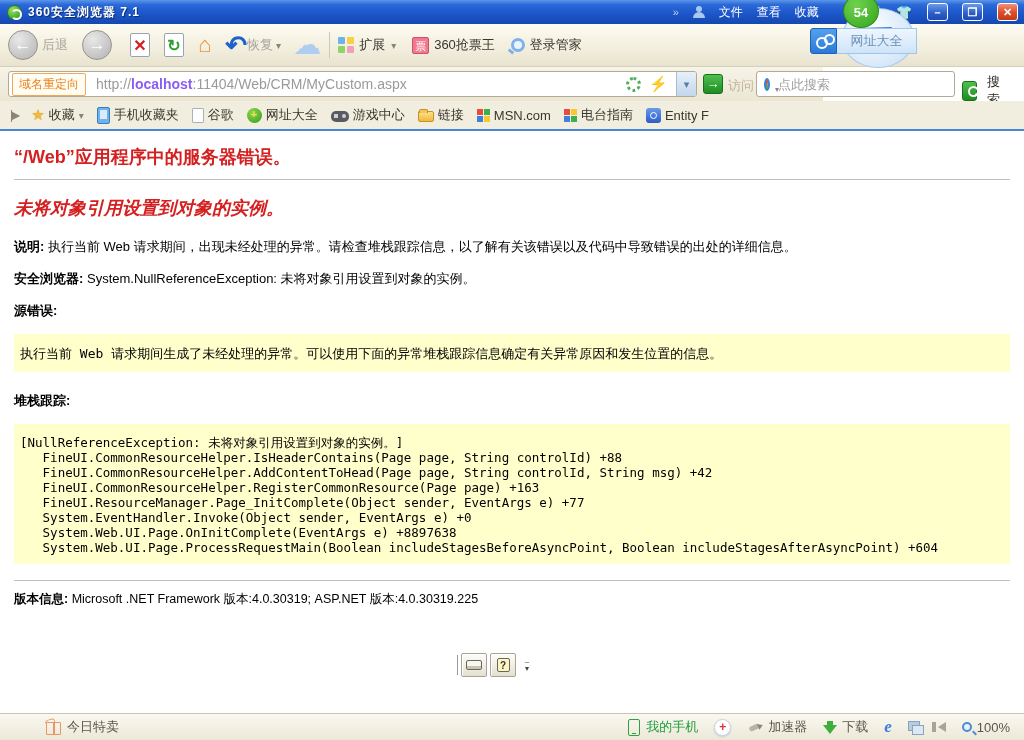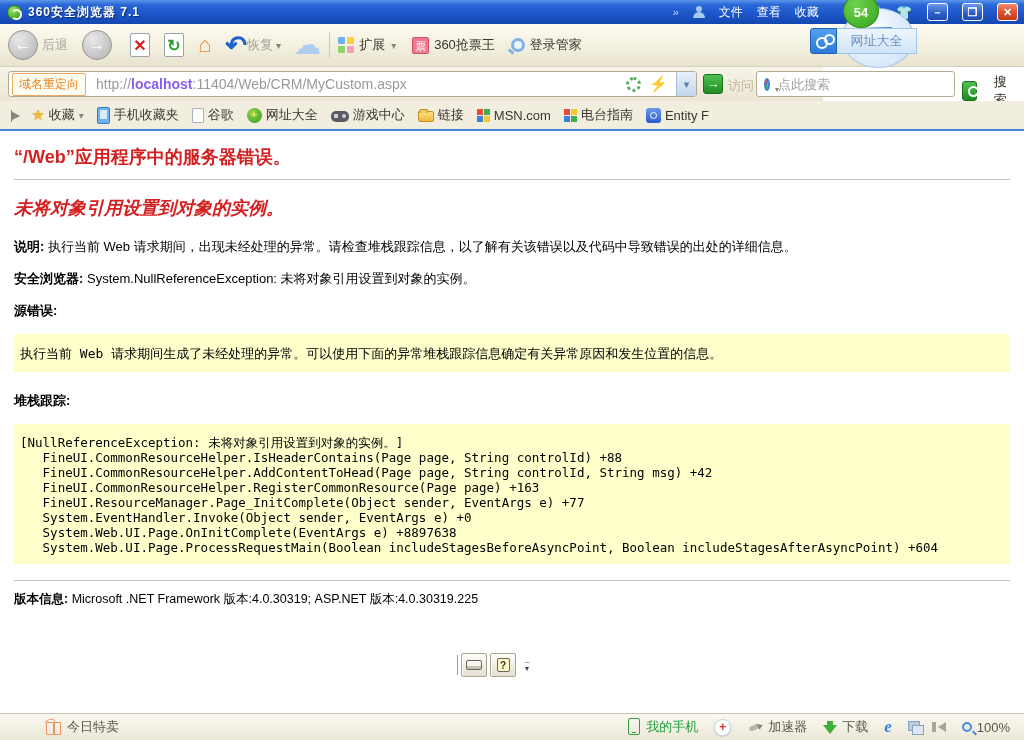--- a/index.html
+++ b/index.html
@@ -89,21 +89,21 @@
     background:linear-gradient(#4fc050,#1e8c22); border:1px solid #187018; color:#fff;
     font-weight:bold; text-align:center; line-height:18px; font-size:13px; }
   #go-label { position:absolute; left:728px; top:10px; font-size:13px; color:#c2b396; }
   #searchbox { position:absolute; left:756px; top:4px; width:199px; height:26px; background:#fff;
     border:1px solid #b2ab92; border-radius:3px; display:flex; align-items:center; }
   .q-icon { width:13px; height:13px; border:2px solid #3b82d8; border-radius:50%; margin:0 2px 0 7px; position:relative;
     background:conic-gradient(#e84c3c,#f0a030,#3fae4f,#3b82d8,#e84c3c); }
   .q-icon::after { content:"▾"; position:absolute; left:9px; top:5px; font-size:8px; color:#888; }
   #search-input { border:none; outline:none; flex:1; font-size:13px; color:#333; margin-left:6px; background:transparent; }
   #search-input::placeholder { color:#a0a0a0; }
-  #search-btn { position:absolute; left:962px; top:6px; display:flex; align-items:center; gap:17px; }
+  #search-btn { position:absolute; left:962px; top:6px; display:flex; align-items:center; gap:5px;text-align:right; }
   .search-green { width:20px; height:20px; border-radius:3px; background:linear-gradient(#4fc050,#1e8c22);
     border:1px solid #187018; position:relative; }
   .search-green::before { content:""; position:absolute; left:5px; top:4px; width:7px; height:7px; border:2px solid #fff; border-radius:50%; }
   .search-green::after { content:""; position:absolute; left:12px; top:12px; width:4px; height:2px; background:#fff; transform:rotate(45deg); }
   #search-btn span { font-size:13px; color:#2a2620; }
 
   
   #bookmarksrow { left:0; top:101px; width:1024px; height:30px; background:#f2eedf;
     border-bottom:2px solid #4a86d8; display:flex; align-items:center; font-size:13px; color:#3a362e; }
   .bm-item { display:flex; align-items:center; gap:4px; margin-left:13px; white-space:nowrap; }
@@ -352,21 +352,21 @@
     <span>▾</span>
   </span>
 </div>
 
 <div id="statusbar" class="abs">
   <span style="display:flex;align-items:center;gap:6px;margin-left:46px">
     <span class="gift-icon"></span>
     <span>今日特卖</span>
   </span>
   <span class="sb-right">
-    <span style="display:flex;align-items:flex-start;gap:6px">
+    <span style="display:flex;align-items:flex-end;gap:6px">
       <span class="sb-phone"></span>
       <span class="green-text">我的手机</span>
     </span>
     <span class="cross-circle">+</span>
     <span style="display:flex;align-items:center;gap:5px">
       <span class="rocket-icon"></span>
       <span>加速器</span>
     </span>
     <span style="display:flex;align-items:center;gap:5px">
       <span class="down-arrow"></span>

